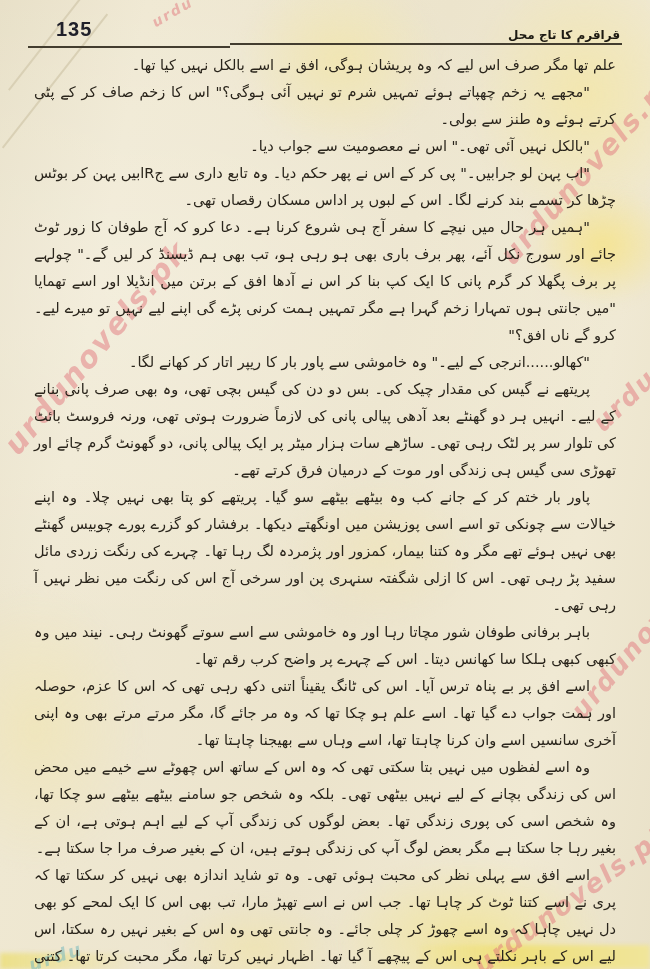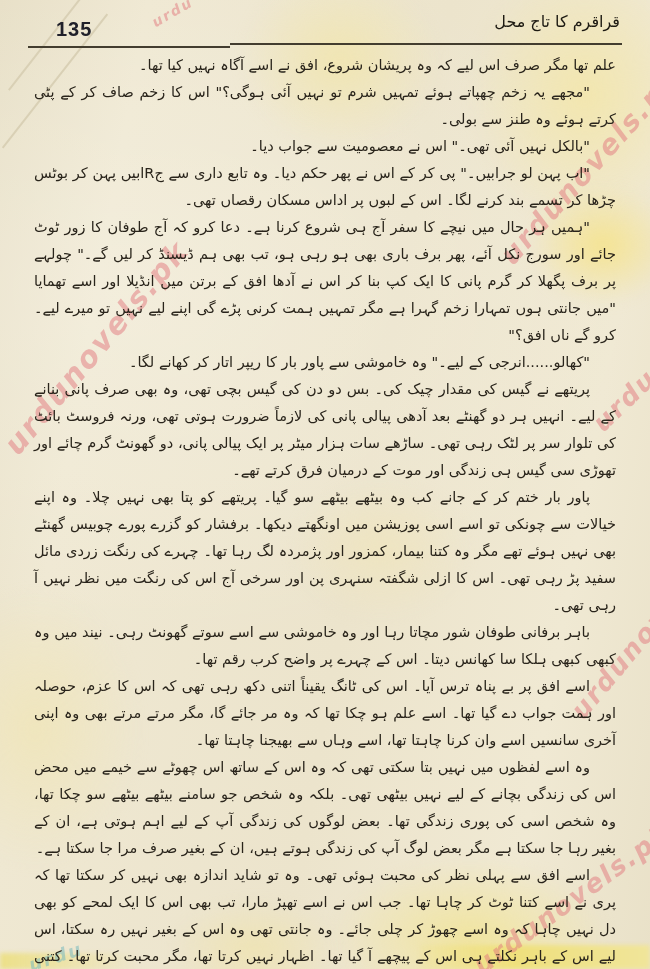--- a/index.html
+++ b/index.html
@@ -36,21 +36,21 @@
   .wm2{right:-66px;top:150px;font-size:28px;transform:rotate(-48deg);}
   .wm3{right:-150px;top:330px;font-size:26px;transform:rotate(-44deg);}
   .wm4{right:-120px;top:610px;font-size:26px;transform:rotate(-50deg);}
   .wm5{right:-40px;bottom:55px;font-size:26px;transform:rotate(-36deg);}
   .wm6{left:28px;bottom:2px;font-size:18px;transform:rotate(-18deg);}
   .wm7{left:150px;top:4px;font-size:14px;transform:rotate(-30deg);}
   
   .header{position:absolute;top:12px;left:28px;right:28px;height:36px;}
   .page-number{position:absolute;left:28px;top:6px;font-family:"Liberation Sans",sans-serif;
       font-size:20px;font-weight:bold;color:#20202a;letter-spacing:1px;}
-  .book-title{position:absolute;right:2px;top:0;font-size:16px;font-weight:normal;color:#1d1a12;direction:rtl;}
+  .book-title{position:absolute;right:2px;top:16px;font-size:12px;font-weight:bold;color:#1d1a12;direction:rtl;}
   .rule{position:absolute;background:#433d2f;height:2px;}
   .rule-left{left:28px;top:46px;width:202px;}
   .rule-right{left:230px;top:43px;right:28px;}
   
   .body-text{
     position:absolute;top:52px;left:34px;right:34px;bottom:18px;
     direction:rtl;text-align:justify;
     font-size:14.5px;line-height:27px;color:#29241b;
   }
   .para{margin:0;}
@@ -82,21 +82,21 @@
   <div class="wm wm-pink wm7">urdu</div>
 
   <div class="header">
     <span class="page-number">135</span>
     <span class="book-title">قراقرم کا تاج محل</span>
   </div>
   <div class="rule rule-left"></div>
   <div class="rule rule-right"></div>
 
   <div class="body-text">
-      <p class="para">علم تھا مگر صرف اس لیے کہ وہ پریشان شروع، افق نے اسے آگاہ نہیں کیا تھا۔</p>
+      <p class="para">علم تھا مگر صرف اس لیے کہ وہ پریشان ہوگی، افق نے اسے بالکل نہیں کیا تھا۔</p>
       <p class="para indent">"مجھے یہ زخم چھپاتے ہوئے تمہیں شرم تو نہیں آئی ہوگی؟" اس کا زخم صاف کر کے پٹی کرتے ہوئے وہ طنز سے بولی۔</p>
       <p class="para indent">"بالکل نہیں آئی تھی۔" اس نے معصومیت سے جواب دیا۔</p>
       <p class="para indent">"اب پہن لو جرابیں۔" پی کر کے اس نے پھر حکم دیا۔ وہ تابع داری سے جRابیں پہن کر بوٹس چڑھا کر تسمے بند کرنے لگا۔ اس کے لبوں پر اداس مسکان رقصاں تھی۔</p>
       <p class="para indent">"ہمیں ہر حال میں نیچے کا سفر آج ہی شروع کرنا ہے۔ دعا کرو کہ آج طوفان کا زور ٹوٹ جائے اور سورج نکل آئے، پھر برف باری بھی ہو رہی ہو، تب بھی ہم ڈیسنڈ کر لیں گے۔" چولہے پر برف پگھلا کر گرم پانی کا ایک کپ بنا کر اس نے آدھا افق کے برتن میں انڈیلا اور اسے تھمایا "میں جانتی ہوں تمہارا زخم گہرا ہے مگر تمہیں ہمت کرنی پڑے گی اپنے لیے نہیں تو میرے لیے۔ کرو گے ناں افق؟"</p>
       <p class="para indent">"کھالو......انرجی کے لیے۔" وہ خاموشی سے پاور بار کا ریپر اتار کر کھانے لگا۔</p>
       <p class="para indent">پریتھے نے گیس کی مقدار چیک کی۔ بس دو دن کی گیس بچی تھی، وہ بھی صرف پانی بنانے کے لیے۔ انہیں ہر دو گھنٹے بعد آدھی پیالی پانی کی لازماً ضرورت ہوتی تھی، ورنہ فروسٹ بائٹ کی تلوار سر پر لٹک رہی تھی۔ ساڑھے سات ہزار میٹر پر ایک پیالی پانی، دو گھونٹ گرم چائے اور تھوڑی سی گیس ہی زندگی اور موت کے درمیان فرق کرتے تھے۔</p>
       <p class="para indent">پاور بار ختم کر کے جانے کب وہ بیٹھے بیٹھے سو گیا۔ پریتھے کو پتا بھی نہیں چلا۔ وہ اپنے خیالات سے چونکی تو اسے اسی پوزیشن میں اونگھتے دیکھا۔ برفشار کو گزرے پورے چوبیس گھنٹے بھی نہیں ہوئے تھے مگر وہ کتنا بیمار، کمزور اور پژمردہ لگ رہا تھا۔ چہرے کی رنگت زردی مائل سفید پڑ رہی تھی۔ اس کا ازلی شگفتہ سنہری پن اور سرخی آج اس کی رنگت میں نظر نہیں آ رہی تھی۔</p>
       <p class="para indent">باہر برفانی طوفان شور مچاتا رہا اور وہ خاموشی سے اسے سوتے گھونٹ رہی۔ نیند میں وہ کبھی کبھی ہلکا سا کھانس دیتا۔ اس کے چہرے پر واضح کرب رقم تھا۔</p>
       <p class="para indent">اسے افق پر بے پناہ ترس آیا۔ اس کی ٹانگ یقیناً اتنی دکھ رہی تھی کہ اس کا عزم، حوصلہ اور ہمت جواب دے گیا تھا۔ اسے علم ہو چکا تھا کہ وہ مر جائے گا، مگر مرتے مرتے بھی وہ اپنی آخری سانسیں اسے وان کرنا چاہتا تھا، اسے وہاں سے بھیجنا چاہتا تھا۔</p>
       <p class="para indent">وہ اسے لفظوں میں نہیں بتا سکتی تھی کہ وہ اس کے ساتھ اس چھوٹے سے خیمے میں محض اس کی زندگی بچانے کے لیے نہیں بیٹھی تھی۔ بلکہ وہ شخص جو سامنے بیٹھے بیٹھے سو چکا تھا، وہ شخص اسی کی پوری زندگی تھا۔ بعض لوگوں کی زندگی آپ کے لیے اہم ہوتی ہے، ان کے بغیر رہا جا سکتا ہے مگر بعض لوگ آپ کی زندگی ہوتے ہیں، ان کے بغیر صرف مرا جا سکتا ہے۔</p>

